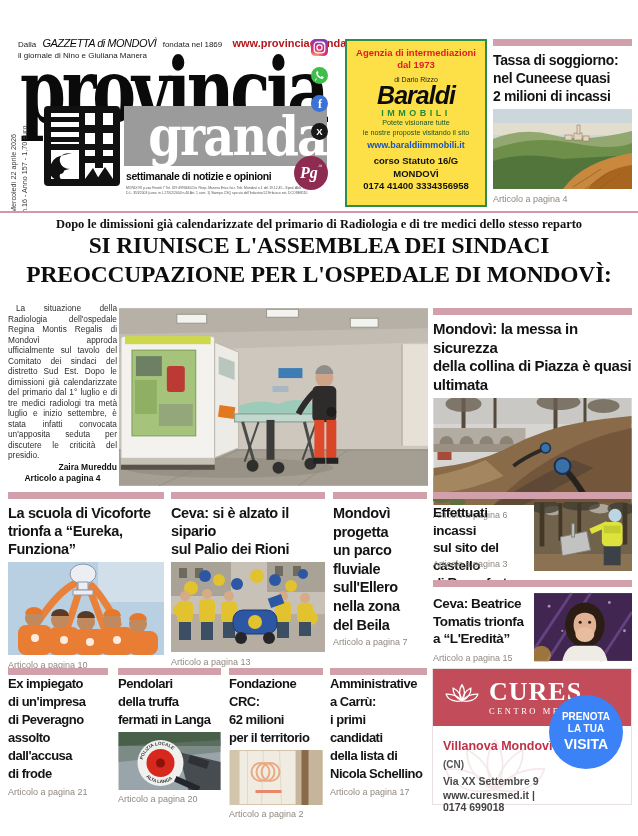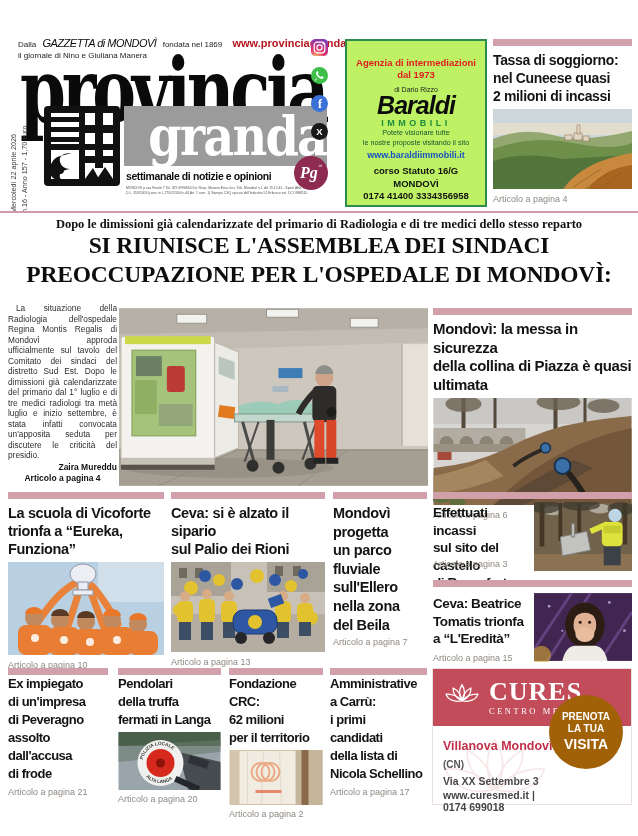--- a/index.html
+++ b/index.html
@@ -28,22 +28,22 @@
   .pg-logo{left:294px;top:156px;width:34px;height:34px;border-radius:50%;background:#8e2b50;color:#fff;
            display:flex;align-items:center;justify-content:center;font-family:"Liberation Serif",serif;}
   .pg-logo .p1{font-size:16px;font-weight:bold;font-style:italic;}
   .pg-logo .p2{font-size:5px;align-self:flex-start;margin-top:7px;}
   .vdate{left:9px;top:213px;transform:rotate(-90deg);transform-origin:0 0;width:118px;
          font-size:7.2px;color:#3a3a3a;line-height:10.5px;}
   .social{left:311px;top:39px;display:flex;flex-direction:column;gap:7px;}
   .hrule{left:0;right:0;top:211px;height:2px;background:#cf9aa6;}
 
   
-  .baraldi{left:345px;top:39px;width:142px;height:168px;background:#bef264;border:2.5px solid #2e8c4c;
-           box-sizing:border-box;text-align:center;padding-top:16px;}
+  .baraldi{left:345px;top:39px;width:142px;height:168px;background:#fde047;border:2.5px solid #2e8c4c;
+           box-sizing:border-box;text-align:center;padding-top:6px;}
   .baraldi .t{font-size:9.5px;font-weight:800;color:#e11b22;line-height:1.3;}
   .baraldi .own{font-size:7px;color:#222;margin-top:4px;}
   .baraldi .brand{font-size:25px;font-weight:900;font-style:italic;letter-spacing:-1px;color:#0c0c0c;line-height:1;}
   .baraldi .bsub{font-size:9px;font-weight:800;color:#1f8c3b;letter-spacing:3.5px;margin-top:0px;}
   .baraldi .body{font-size:7.2px;color:#17542b;line-height:1.4;}
   .baraldi .web{font-size:9px;font-weight:800;color:#1753c2;margin-top:2px;}
   .baraldi .addr{font-size:9.5px;font-weight:800;color:#111;margin-top:5px;line-height:1.35;}
 
   
   .tassa{left:493px;top:39px;width:139px;}
@@ -91,21 +91,21 @@
   .bcol3{left:229px;width:94px;}
   .bcol4{left:330px;width:97px;}
   .bcol .photo{margin-top:3px;}
   .bcol .ref{margin-top:4px;}
 
   
   .cures{left:432px;top:668px;width:200px;height:137px;background:#fff;border:1px solid #eadfe1;box-sizing:border-box;}
   .cures .band{position:absolute;left:0;top:0;right:0;height:57px;background:#c24c5a;display:flex;align-items:center;padding-left:10px;gap:8px;}
   .cures .brand{font-family:"Liberation Serif",serif;font-weight:bold;font-size:26px;letter-spacing:1px;color:#fff;line-height:1;}
   .cures .bsub{font-family:"Liberation Serif",serif;font-size:8.5px;letter-spacing:2.5px;color:#fff;margin-top:1px;}
-  .cures .badge{position:absolute;right:8px;top:26px;width:74px;height:74px;border-radius:50%;background:#a16207;
+  .cures .badge{position:absolute;right:8px;top:26px;width:74px;height:74px;border-radius:50%;background:#3b82f6;
                 display:flex;flex-direction:column;align-items:center;justify-content:center;color:#fff;z-index:3;}
   .cures .badge .b1{font-size:10px;font-weight:800;line-height:1.2;}
   .cures .badge .b3{font-size:14px;font-weight:800;line-height:1.3;}
   .cures .info{position:absolute;left:10px;top:67px;width:118px;z-index:2;}
   .cures .city{font-size:12.5px;font-weight:800;color:#c13049;}
   .cures .prov{font-size:10px;font-weight:bold;color:#555;}
   .cures .addr{font-size:10.5px;font-weight:bold;color:#4a4a4a;margin-top:3px;}
   .cures .contact{font-size:10.5px;font-weight:800;color:#444;margin-top:2px;}
   .cures .wm{position:absolute;left:2px;bottom:0px;opacity:0.55;z-index:1;line-height:0;}
 </style>
@@ -665,18 +665,18 @@
     <div class="badge">
       <div class="b1">PRENOTA</div>
       <div class="b1">LA TUA</div>
       <div class="b3">VISITA</div>
     </div>
     <div class="info">
       <div>
         <span class="city">Villanova Mondovì</span>
         <span class="prov">(CN)</span>
       </div>
-      <div class="addr">Via XX Settembre 3</div>
+      <div class="addr">Via XX Settembre 9</div>
       <div class="contact">www.curesmed.it | 0174 699018</div>
     </div>
   </div>
 
 </div>
 
 </body></html>

